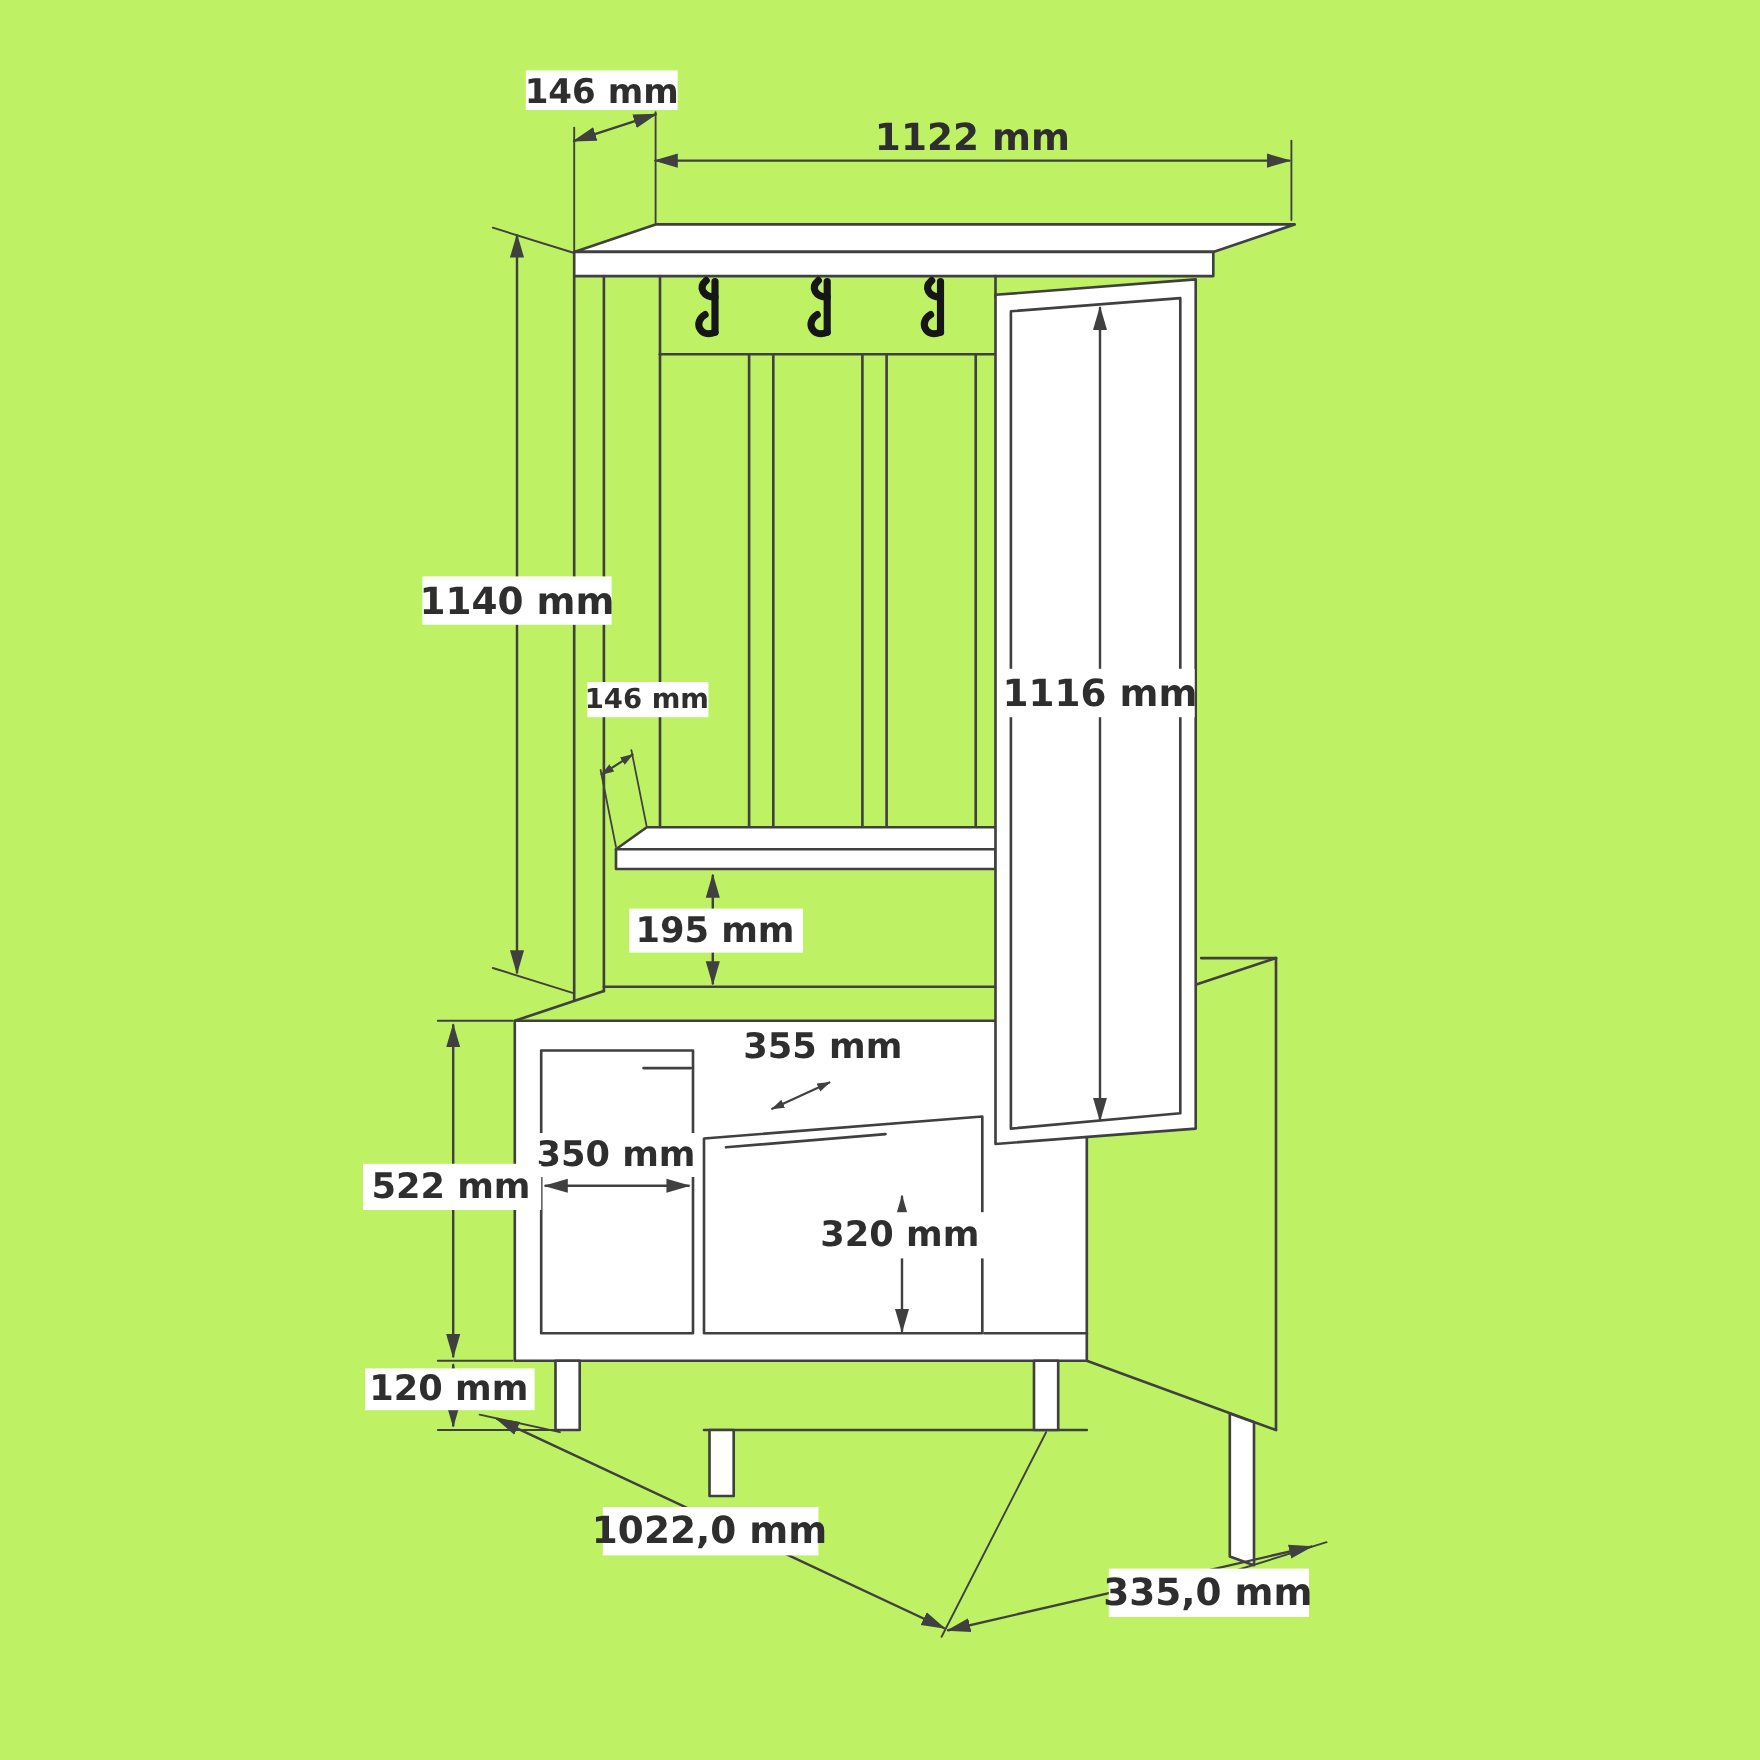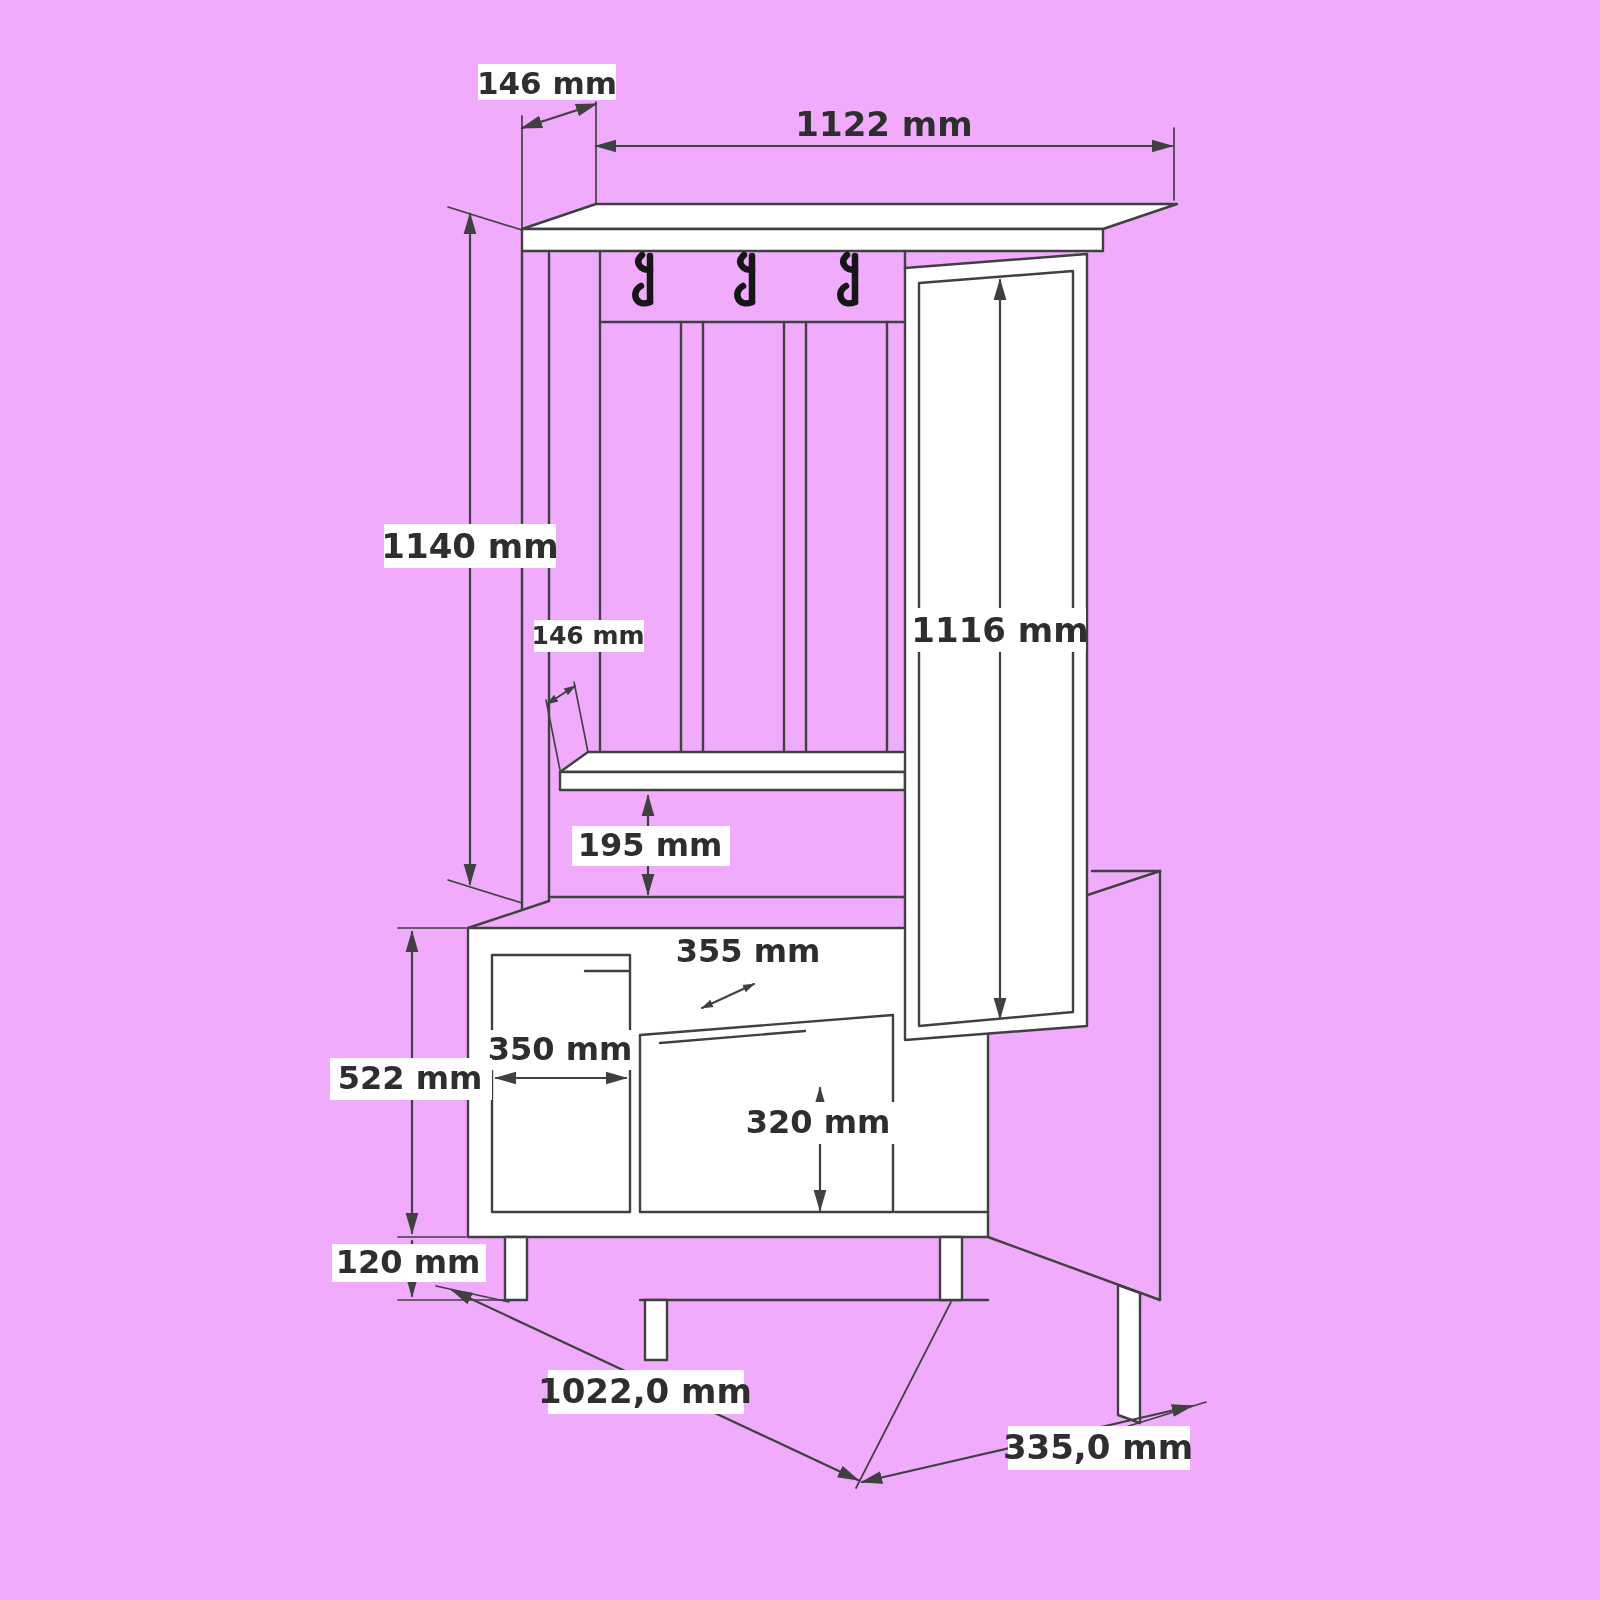--- a/index.html
+++ b/index.html
@@ -1,16 +1,16 @@
 <!DOCTYPE html>
 <html><head>
 <meta charset="utf-8">
 <style>
   html,body{margin:0;padding:0;background:#ffffff;}
-  .stage{width:1600px;height:1600px;position:relative;background:#f0abfc;overflow:hidden;}
+  .stage{width:1600px;height:1600px;position:relative;background:#bef264;overflow:hidden;}
   svg{display:block;}
   text{font-family:"DejaVu Sans","Liberation Sans",sans-serif;font-weight:bold;fill:#2e2e2e;}
 </style>
 </head>
 <body>
 
 <div class="stage">
 <svg width="1600" height="1600" viewBox="0 0 1600 1600">
   <defs>
     <marker id="ah" viewBox="0 0 12 12" refX="11" refY="6" markerWidth="10" markerHeight="10" orient="auto-start-reverse">

